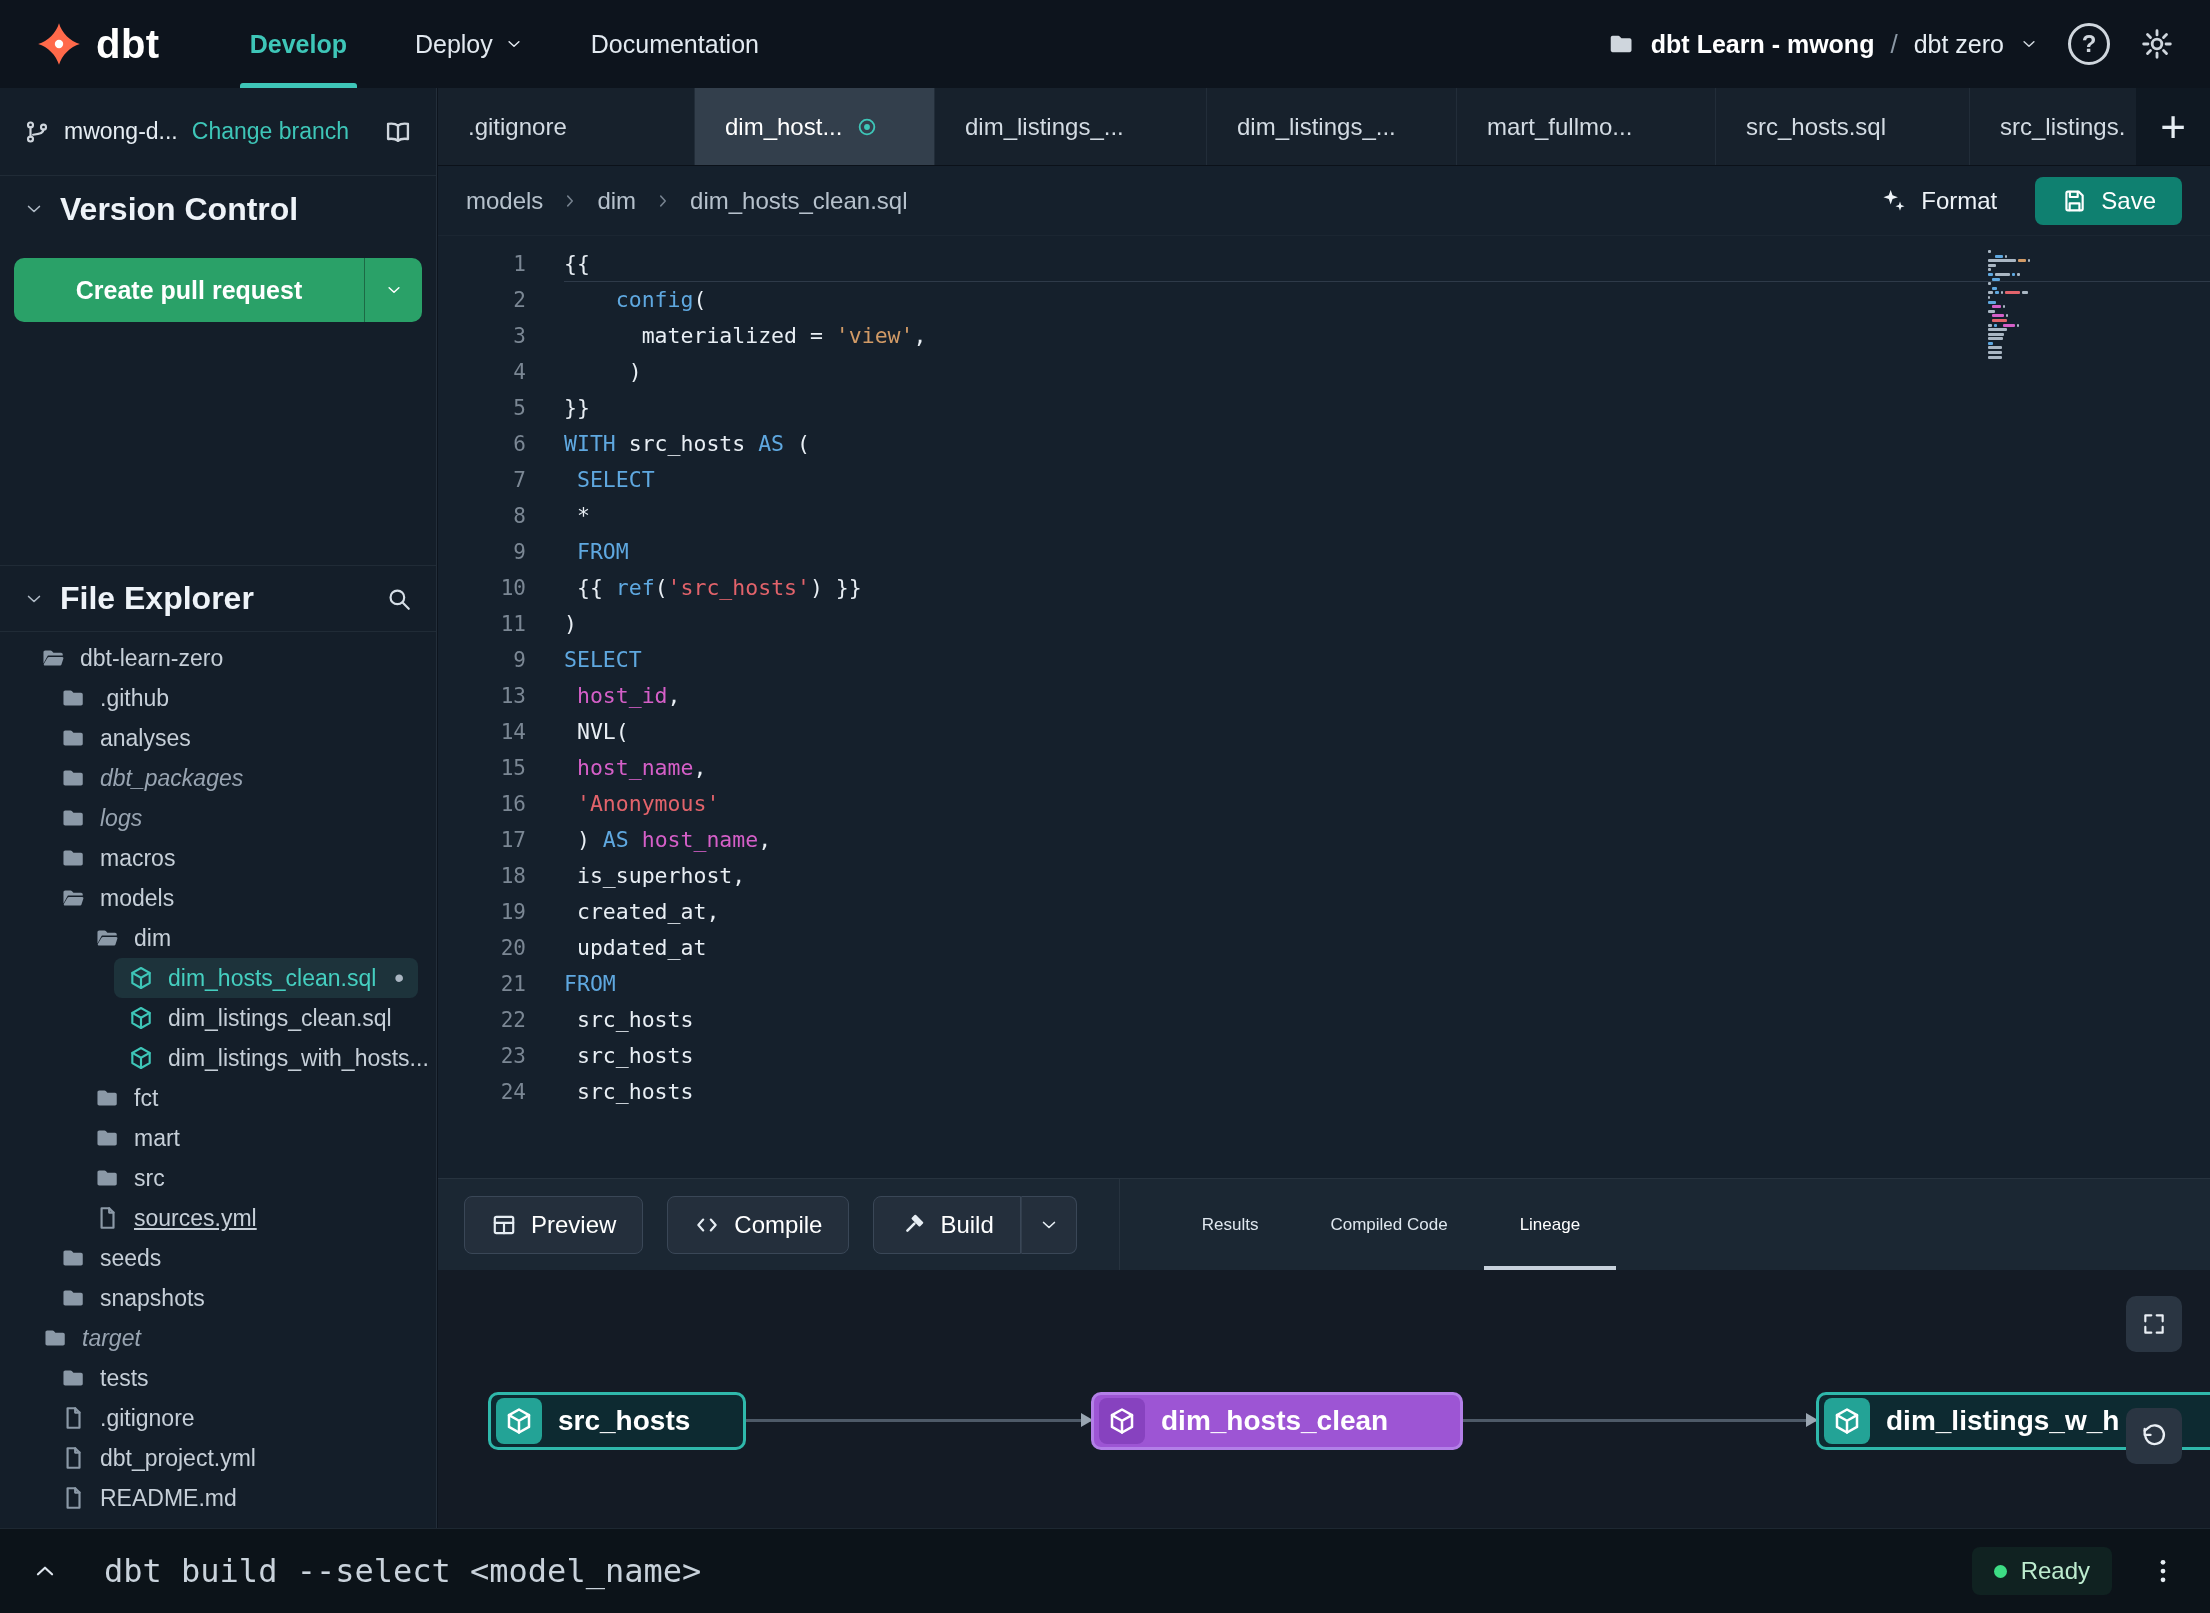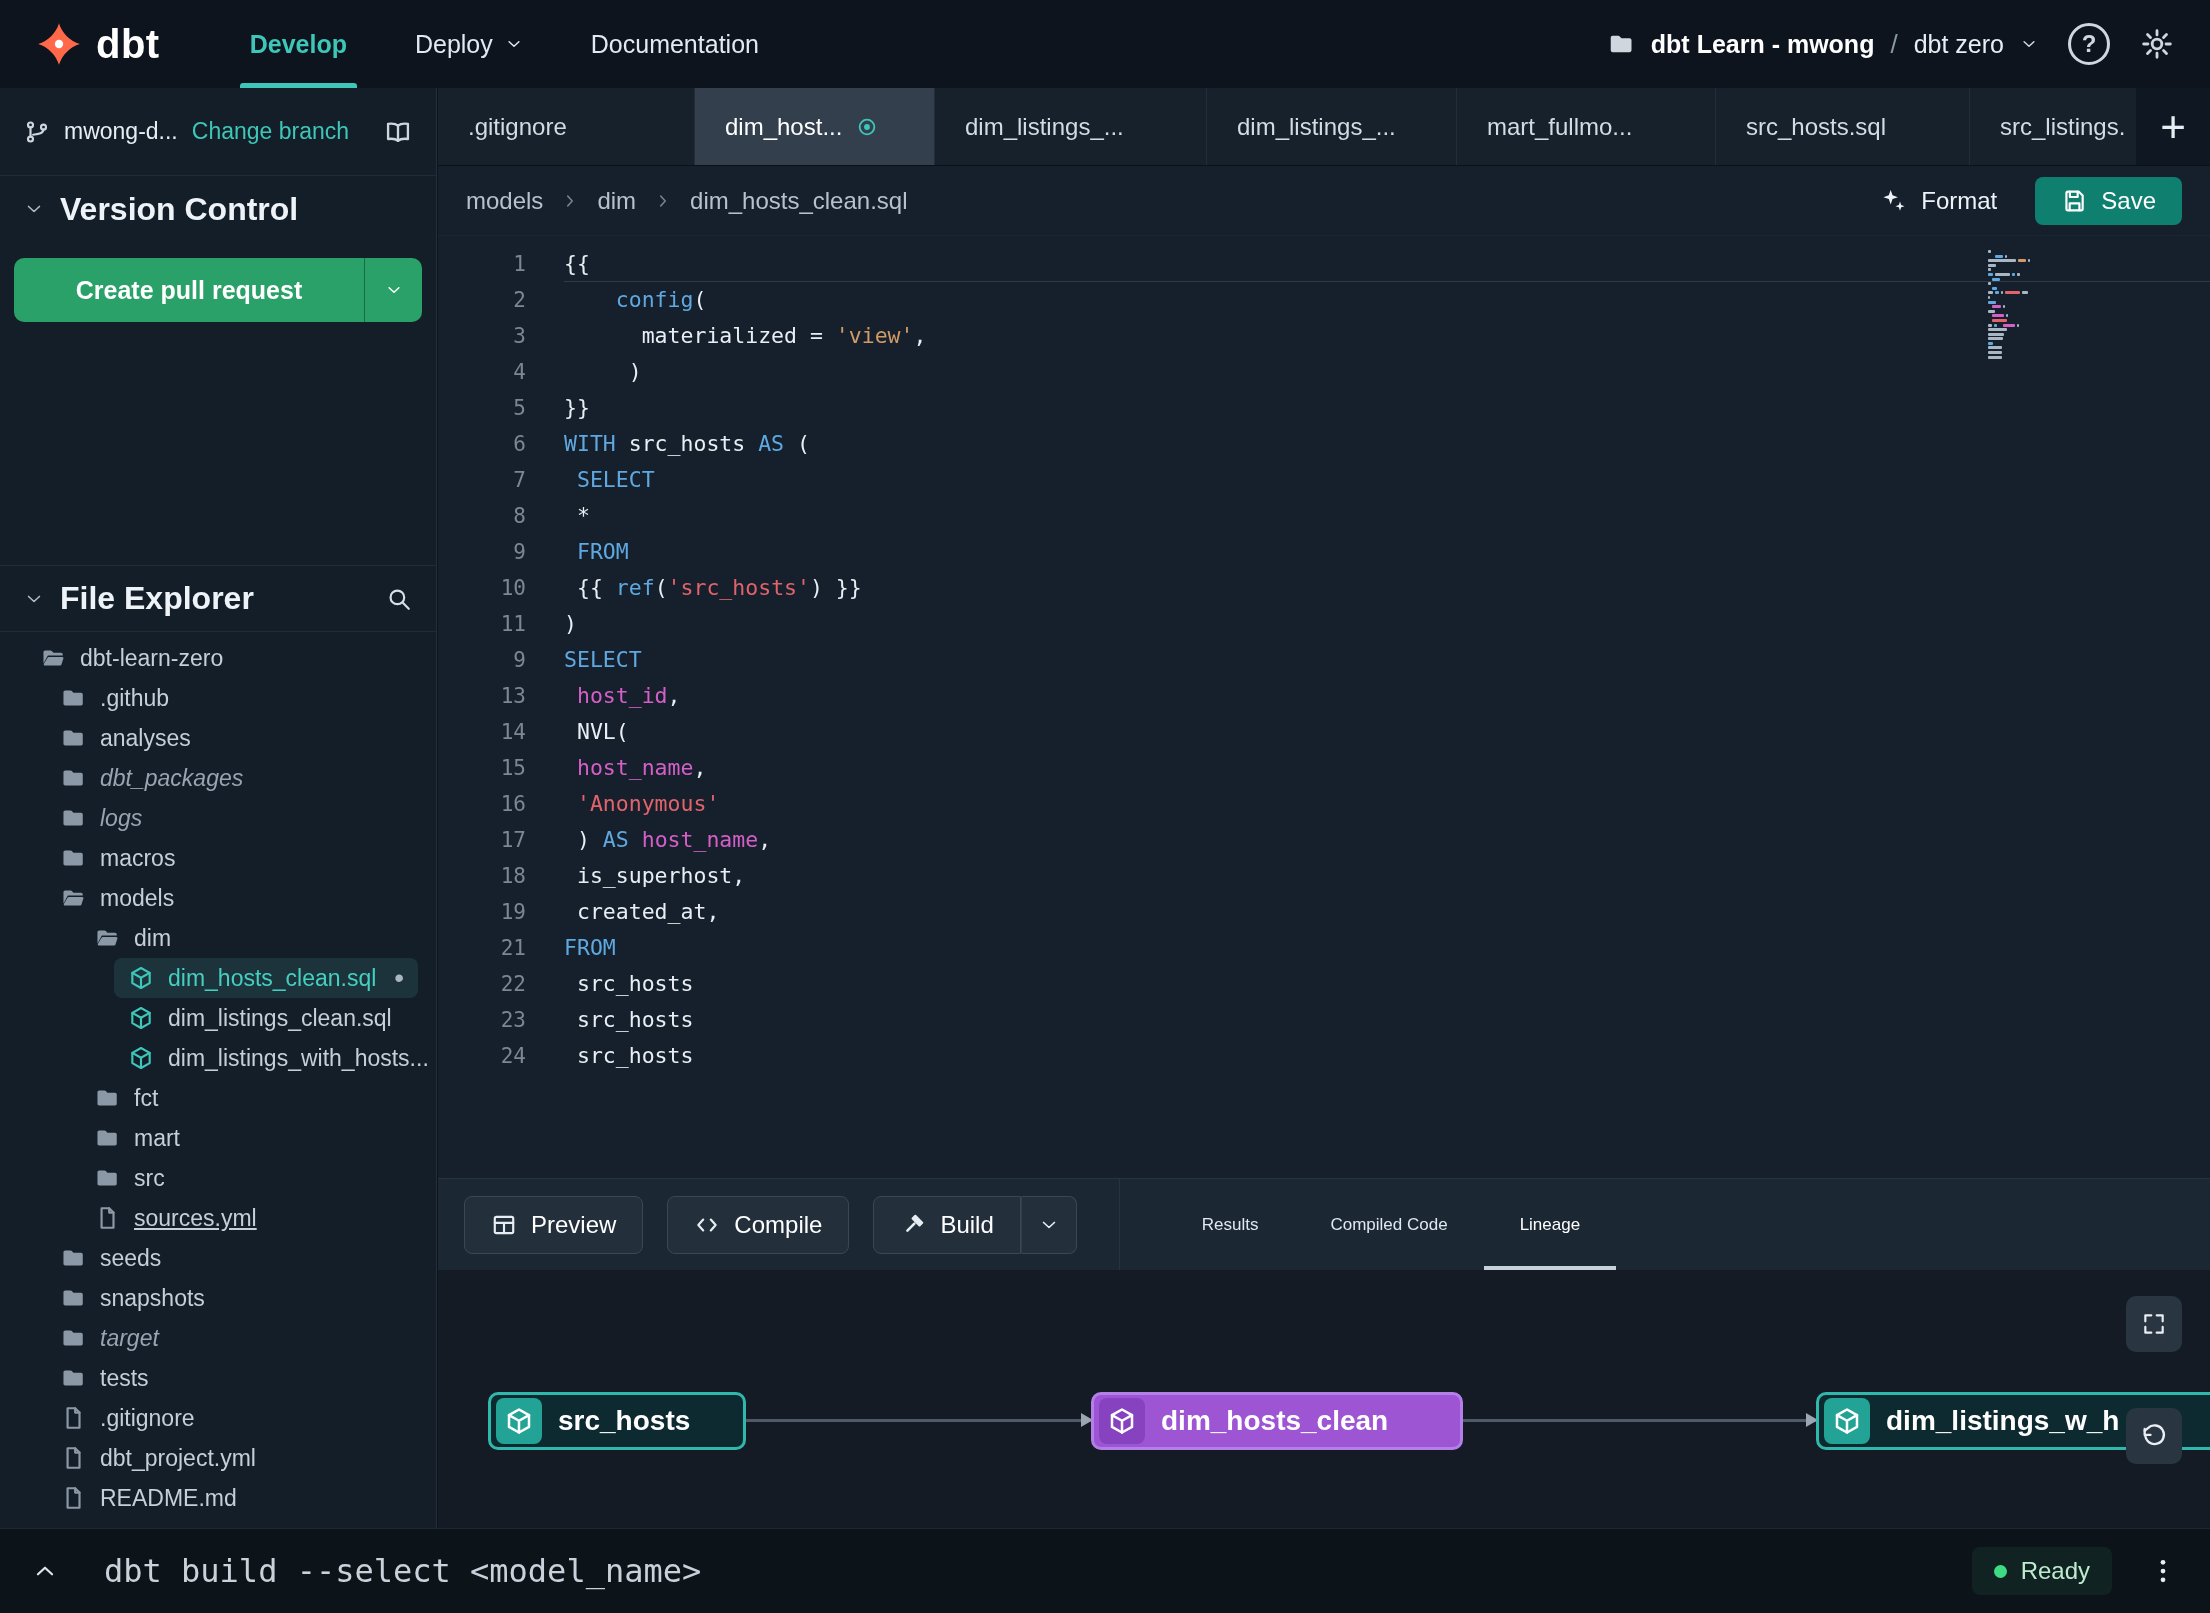--- a/index.html
+++ b/index.html
@@ -390,21 +390,21 @@
           <span class="label">seeds</span>
         </div>
         <div class="tree-row" style="padding-left: 60px;">
           <span class="icon">
             <svg width="26" height="26" viewBox="0 0 24 24">
               <path fill="currentColor" stroke="none" d="M3.2 6.6c0-.9.7-1.6 1.6-1.6h4.9c.5 0 .9.2 1.2.5l1.5 1.6h7c.9 0 1.6.7 1.6 1.6v8.7c0 .9-.7 1.6-1.6 1.6H4.8c-.9 0-1.6-.7-1.6-1.6z"></path>
             </svg>
           </span>
           <span class="label">snapshots</span>
         </div>
-        <div class="tree-row italic" style="padding-left: 60px;">
+        <div class="tree-row italic" style="padding-left: 42px;">
           <span class="icon">
             <svg width="26" height="26" viewBox="0 0 24 24">
               <path fill="currentColor" stroke="none" d="M3.2 6.6c0-.9.7-1.6 1.6-1.6h4.9c.5 0 .9.2 1.2.5l1.5 1.6h7c.9 0 1.6.7 1.6 1.6v8.7c0 .9-.7 1.6-1.6 1.6H4.8c-.9 0-1.6-.7-1.6-1.6z"></path>
             </svg>
           </span>
           <span class="label">target</span>
         </div>
         <div class="tree-row" style="padding-left: 60px;">
           <span class="icon">
             <svg width="26" height="26" viewBox="0 0 24 24">
@@ -581,20 +581,24 @@
             <span class="ln">17</span>
             <span class="lc"><span class="tok-p"> ) </span><span class="tok-kw">AS</span><span class="tok-p"> </span><span class="tok-id">host_name</span><span class="tok-p">,</span></span>
           </div>
           <div class="code-line">
             <span class="ln">18</span>
             <span class="lc"><span class="tok-p"> is_superhost,</span></span>
           </div>
           <div class="code-line">
             <span class="ln">19</span>
             <span class="lc"><span class="tok-p"> created_at,</span></span>
+          </div>
+          <div class="code-line">
+            <span class="ln">20</span>
+            <span class="lc"><span class="tok-p"> updated_at</span></span>
           </div>
           <div class="code-line">
             <span class="ln">21</span>
             <span class="lc"><span class="tok-kw">FROM</span></span>
           </div>
           <div class="code-line">
             <span class="ln">22</span>
             <span class="lc"><span class="tok-p"> src_hosts</span></span>
           </div>
           <div class="code-line">

